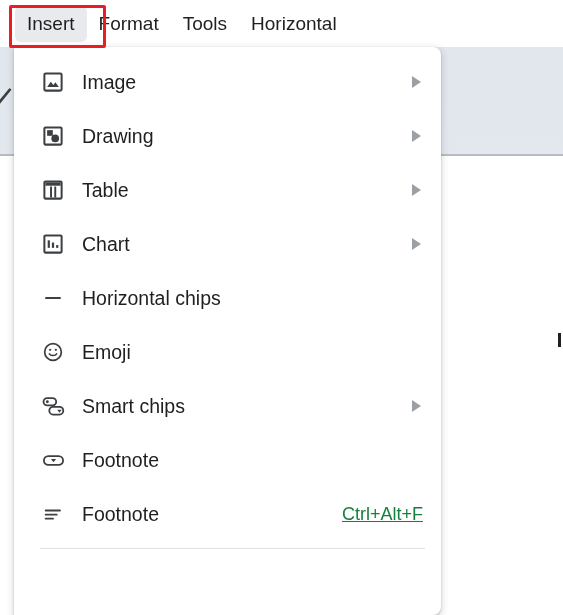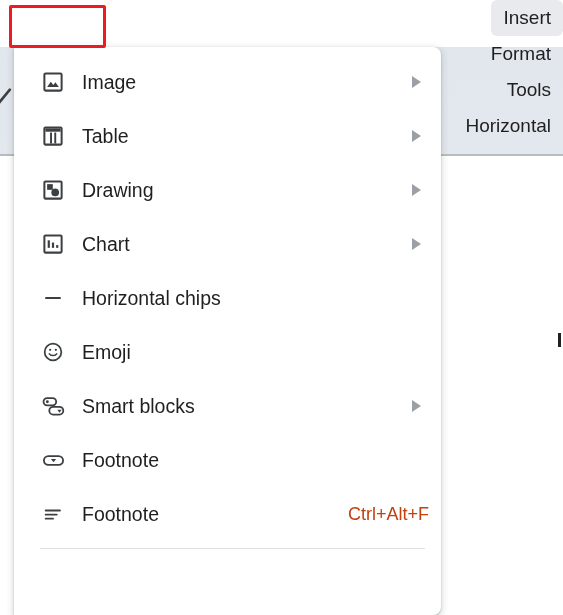--- a/index.html
+++ b/index.html
@@ -76,23 +76,22 @@
 
   
   .menubar {
     position: absolute;
     left: 0;
     top: 0;
     width: 563px;
     height: 47px;
     background: #ffffff;
     display: flex;
-    align-items: flex-end;
+    align-items: center;
     z-index: 5;
-    flex-direction: column;
   }
   .menubar-pre {
     position: absolute;
     left: -8px;
     top: 9px;
     font-size: 19px;
     color: #3c4043;
     letter-spacing: 0;
   }
   .menu-item {
@@ -161,23 +160,24 @@
   }
   .mrow .lbl {
     font-size: 19.5px;
     color: #1f1f1f;
     line-height: 24px;
     white-space: nowrap;
     flex: 1;
   }
   .mrow .accel {
     font-size: 18px;
-    color: #c2410c;
-    margin-right: 12px;
+    color: #15803d;
+    margin-right: 18px;
     white-space: nowrap;
+    text-decoration: underline;
   }
   .mrow .arrow {
     position: absolute;
     right: 20px;
     top: 50%;
     transform: translateY(-50%);
     width: 0;
     height: 0;
     border-left: 9px solid #9aa0a6;
     border-top: 6px solid transparent;
@@ -231,38 +231,38 @@
         </svg>
       </span>
       <span class="lbl">Image</span>
       <span class="arrow"></span>
     </div>
 
     <div class="mrow">
       <span class="ico">
         <svg viewBox="0 0 24 24" width="22" height="22">
           <rect x="2.6" y="2.6" width="18.8" height="18.8" rx="1.2" fill="none" stroke="#3c4043" stroke-width="2.2"></rect>
+          <rect x="5.6" y="5.6" width="6.2" height="6.2" fill="#3c4043"></rect>
+          <circle cx="14.4" cy="14.6" r="4.2" fill="#3c4043"></circle>
+        </svg>
+      </span>
+      <span class="lbl">Drawing</span>
+      <span class="arrow"></span>
+    </div>
+
+    <div class="mrow">
+      <span class="ico">
+        <svg viewBox="0 0 24 24" width="22" height="22">
+          <rect x="2.6" y="2.6" width="18.8" height="18.8" rx="1.2" fill="none" stroke="#3c4043" stroke-width="2.2"></rect>
           <rect x="3.7" y="3.7" width="16.6" height="3.6" fill="#3c4043"></rect>
           <rect x="8.8" y="8.2" width="2.1" height="12" fill="#3c4043"></rect>
           <rect x="13.4" y="8.2" width="2.1" height="12" fill="#3c4043"></rect>
         </svg>
       </span>
       <span class="lbl">Table</span>
-      <span class="arrow"></span>
-    </div>
-
-    <div class="mrow">
-      <span class="ico">
-        <svg viewBox="0 0 24 24" width="22" height="22">
-          <rect x="2.6" y="2.6" width="18.8" height="18.8" rx="1.2" fill="none" stroke="#3c4043" stroke-width="2.2"></rect>
-          <rect x="5.6" y="5.6" width="6.2" height="6.2" fill="#3c4043"></rect>
-          <circle cx="14.4" cy="14.6" r="4.2" fill="#3c4043"></circle>
-        </svg>
-      </span>
-      <span class="lbl">Drawing</span>
       <span class="arrow"></span>
     </div>
 
     <div class="mrow">
       <span class="ico">
         <svg viewBox="0 0 24 24" width="22" height="22">
           <rect x="2.6" y="2.6" width="18.8" height="18.8" rx="1.2" fill="none" stroke="#3c4043" stroke-width="2.2"></rect>
           <rect x="6.2" y="8.0" width="2.4" height="8.2" fill="#3c4043"></rect>
           <rect x="10.8" y="10.4" width="2.4" height="5.8" fill="#3c4043"></rect>
           <rect x="15.4" y="13.2" width="2.4" height="3.0" fill="#3c4043"></rect>
@@ -295,21 +295,21 @@
 
     <div class="mrow">
       <span class="ico">
         <svg viewBox="0 0 24 24" width="23" height="23">
           <rect x="1.6" y="3.3" width="13.2" height="7.6" rx="3.8" fill="none" stroke="#3c4043" stroke-width="1.9"></rect>
           <circle cx="5.6" cy="7.1" r="1.5" fill="#3c4043"></circle>
           <rect x="7.6" y="12.4" width="14.6" height="8.0" rx="4.0" fill="#fff" stroke="#3c4043" stroke-width="1.9"></rect>
           <path d="M16.0 15.4 L20.4 15.4 L18.2 18.4 Z" fill="#3c4043"></path>
         </svg>
       </span>
-      <span class="lbl">Smart blocks</span>
+      <span class="lbl">Smart chips</span>
       <span class="arrow"></span>
     </div>
 
     <div class="mrow">
       <span class="ico">
         <svg viewBox="0 0 24 24" width="23" height="23">
           <rect x="2.0" y="7.4" width="20.0" height="9.2" rx="4.6" fill="none" stroke="#3c4043" stroke-width="1.9"></rect>
           <path d="M9.3 10.4 L14.7 10.4 L12.0 13.9 Z" fill="#3c4043"></path>
         </svg>
       </span>

